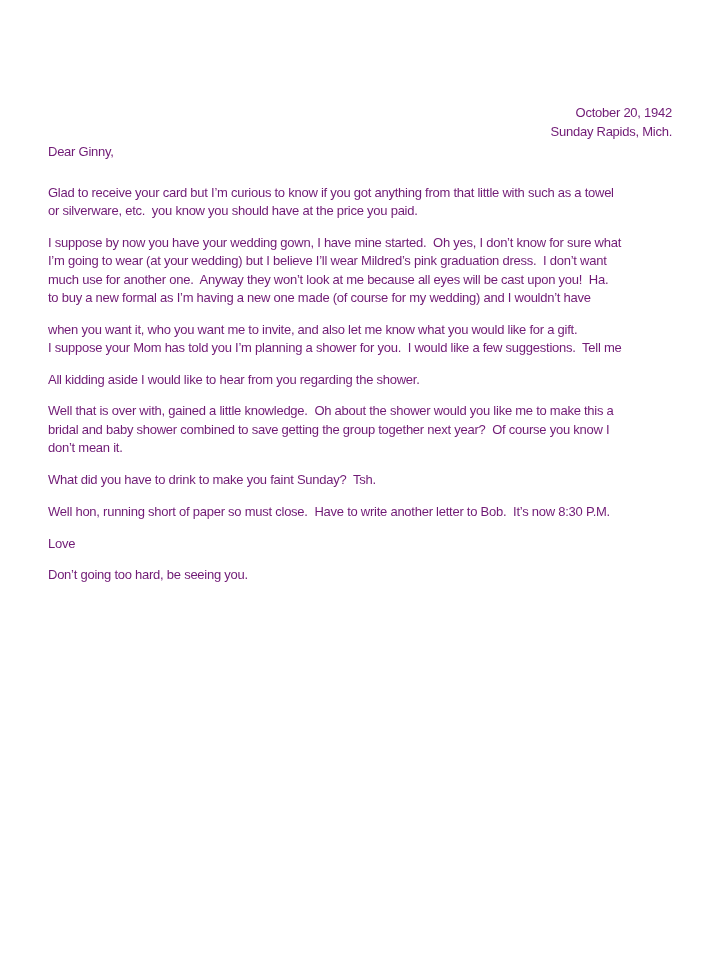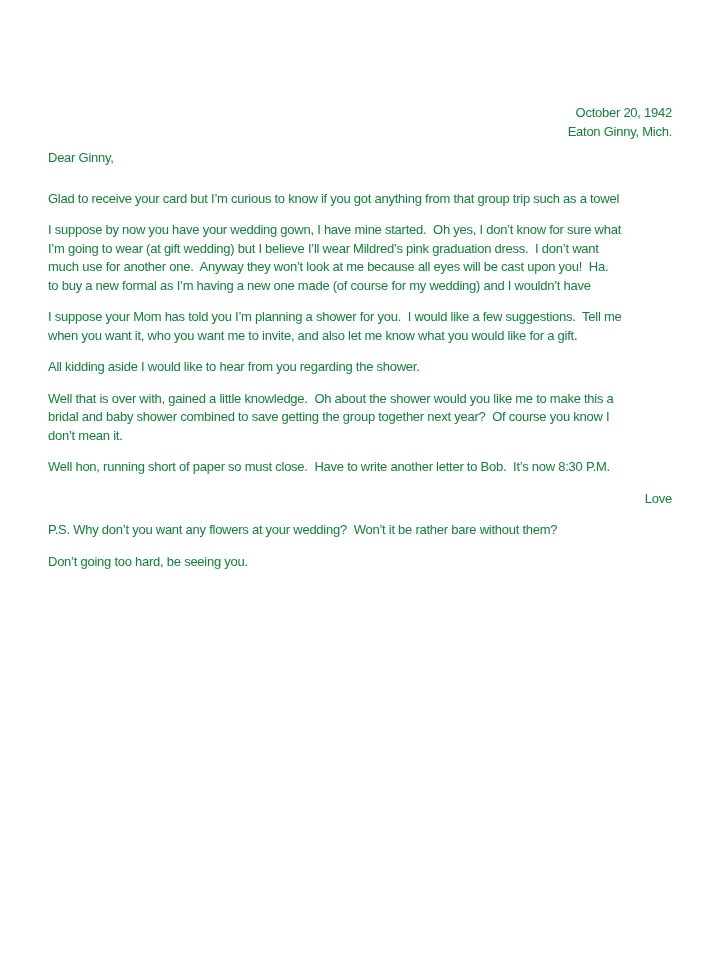--- a/index.html
+++ b/index.html
@@ -11,84 +11,85 @@
     position: relative;
     width: 720px;
     height: 724px;
     background: #ffffff;
     box-sizing: border-box;
     padding: 104px 48px 0 48px;
     font-family: "Liberation Sans", sans-serif;
     font-size: 13px;
     line-height: 18.5px;
     letter-spacing: -0.25px;
-    color: #15803d;
+    color: #701a75;
     overflow: hidden;
     border-radius: 25px;
   }
   .line {
     white-space: pre;
   }
   .right { text-align: right; }
-  .center { text-align: right; }
+  .center { text-align: left; }
   .salutation {
-    margin-top: 8px;
+    margin-top: 2px;
     margin-bottom: 22px;
   }
   .para {
     margin: 0 0 13px 0;
   }
   .paragraphs .para:nth-child(7) {
     margin-top: 14px;
   }
   .closing, .signature {
     margin-bottom: 13px;
   }
 </style>
 </head>
 <body>
 
 <div class="page">
   <div class="header">
     <div class="line right">October 20, 1942</div>
-    <div class="line right">Eaton Ginny, Mich.</div>
+    <div class="line right">Sunday Rapids, Mich.</div>
   </div>
 
   <div class="salutation line">Dear Ginny,</div>
 
   <div class="paragraphs" id="paragraphs">
       <div class="para">
-        <div class="line">Glad to receive your card but I’m curious to know if you got anything from that group trip such as a towel</div>
+        <div class="line">Glad to receive your card but I’m curious to know if you got anything from that little with such as a towel</div>
+        <div class="line">or silverware, etc.  you know you should have at the price you paid.</div>
       </div>
       <div class="para">
         <div class="line">I suppose by now you have your wedding gown, I have mine started.  Oh yes, I don’t know for sure what</div>
-        <div class="line">I’m going to wear (at gift wedding) but I believe I’ll wear Mildred’s pink graduation dress.  I don’t want</div>
+        <div class="line">I’m going to wear (at your wedding) but I believe I’ll wear Mildred’s pink graduation dress.  I don’t want</div>
         <div class="line">much use for another one.  Anyway they won’t look at me because all eyes will be cast upon you!  Ha.</div>
         <div class="line">to buy a new formal as I’m having a new one made (of course for my wedding) and I wouldn’t have</div>
       </div>
       <div class="para">
+        <div class="line">when you want it, who you want me to invite, and also let me know what you would like for a gift.</div>
         <div class="line">I suppose your Mom has told you I’m planning a shower for you.  I would like a few suggestions.  Tell me</div>
-        <div class="line">when you want it, who you want me to invite, and also let me know what you would like for a gift.</div>
       </div>
       <div class="para">
         <div class="line">All kidding aside I would like to hear from you regarding the shower.</div>
       </div>
       <div class="para">
         <div class="line">Well that is over with, gained a little knowledge.  Oh about the shower would you like me to make this a</div>
         <div class="line">bridal and baby shower combined to save getting the group together next year?  Of course you know I</div>
         <div class="line">don’t mean it.</div>
       </div>
       <div class="para">
+        <div class="line">What did you have to drink to make you faint Sunday?  Tsh.</div>
+      </div>
+      <div class="para">
         <div class="line">Well hon, running short of paper so must close.  Have to write another letter to Bob.  It’s now 8:30 P.M.</div>
       </div>
     </div>
 
   <div class="closing line center">Love</div>
 
   <div class="postscript" id="postscript">
       <div class="para">
-        <div class="line">P.S. Why don’t you want any flowers at your wedding?  Won’t it be rather bare without them?</div>
-      </div>
-      <div class="para">
         <div class="line">Don’t going too hard, be seeing you.</div>
       </div>
     </div>
 </div>
 
 </body></html>

